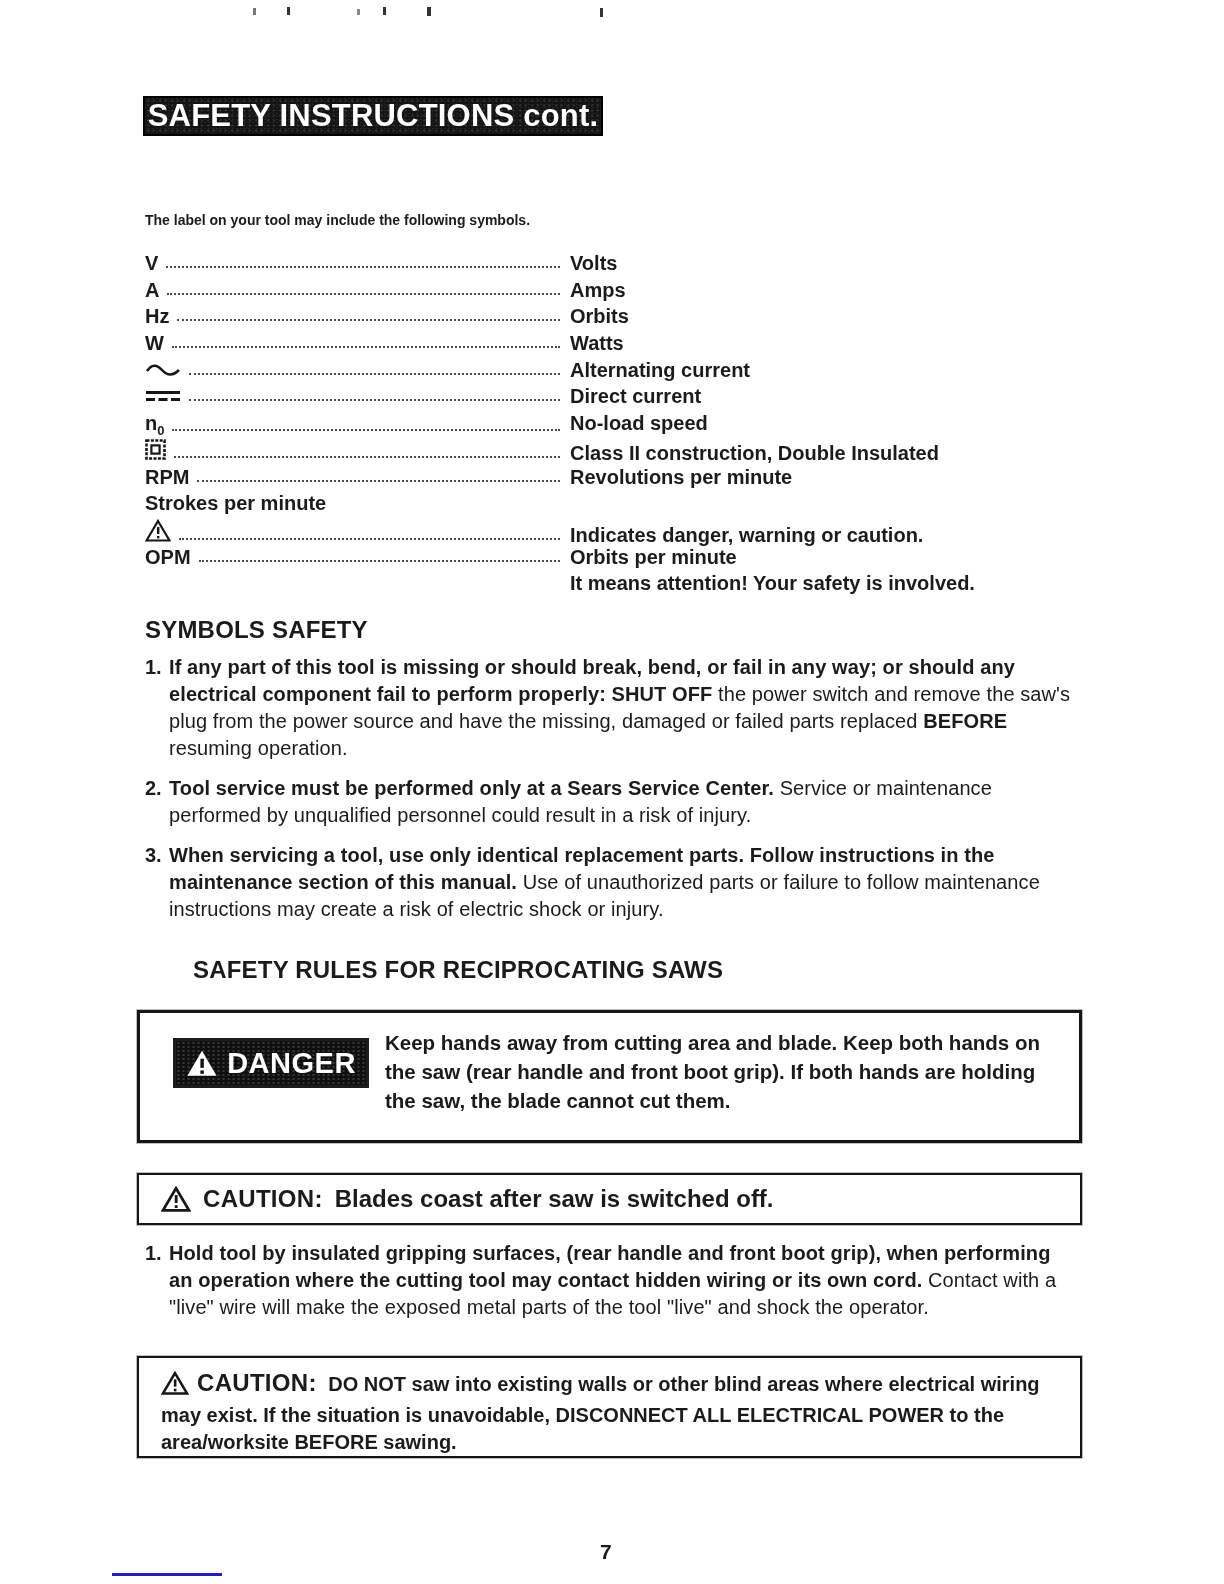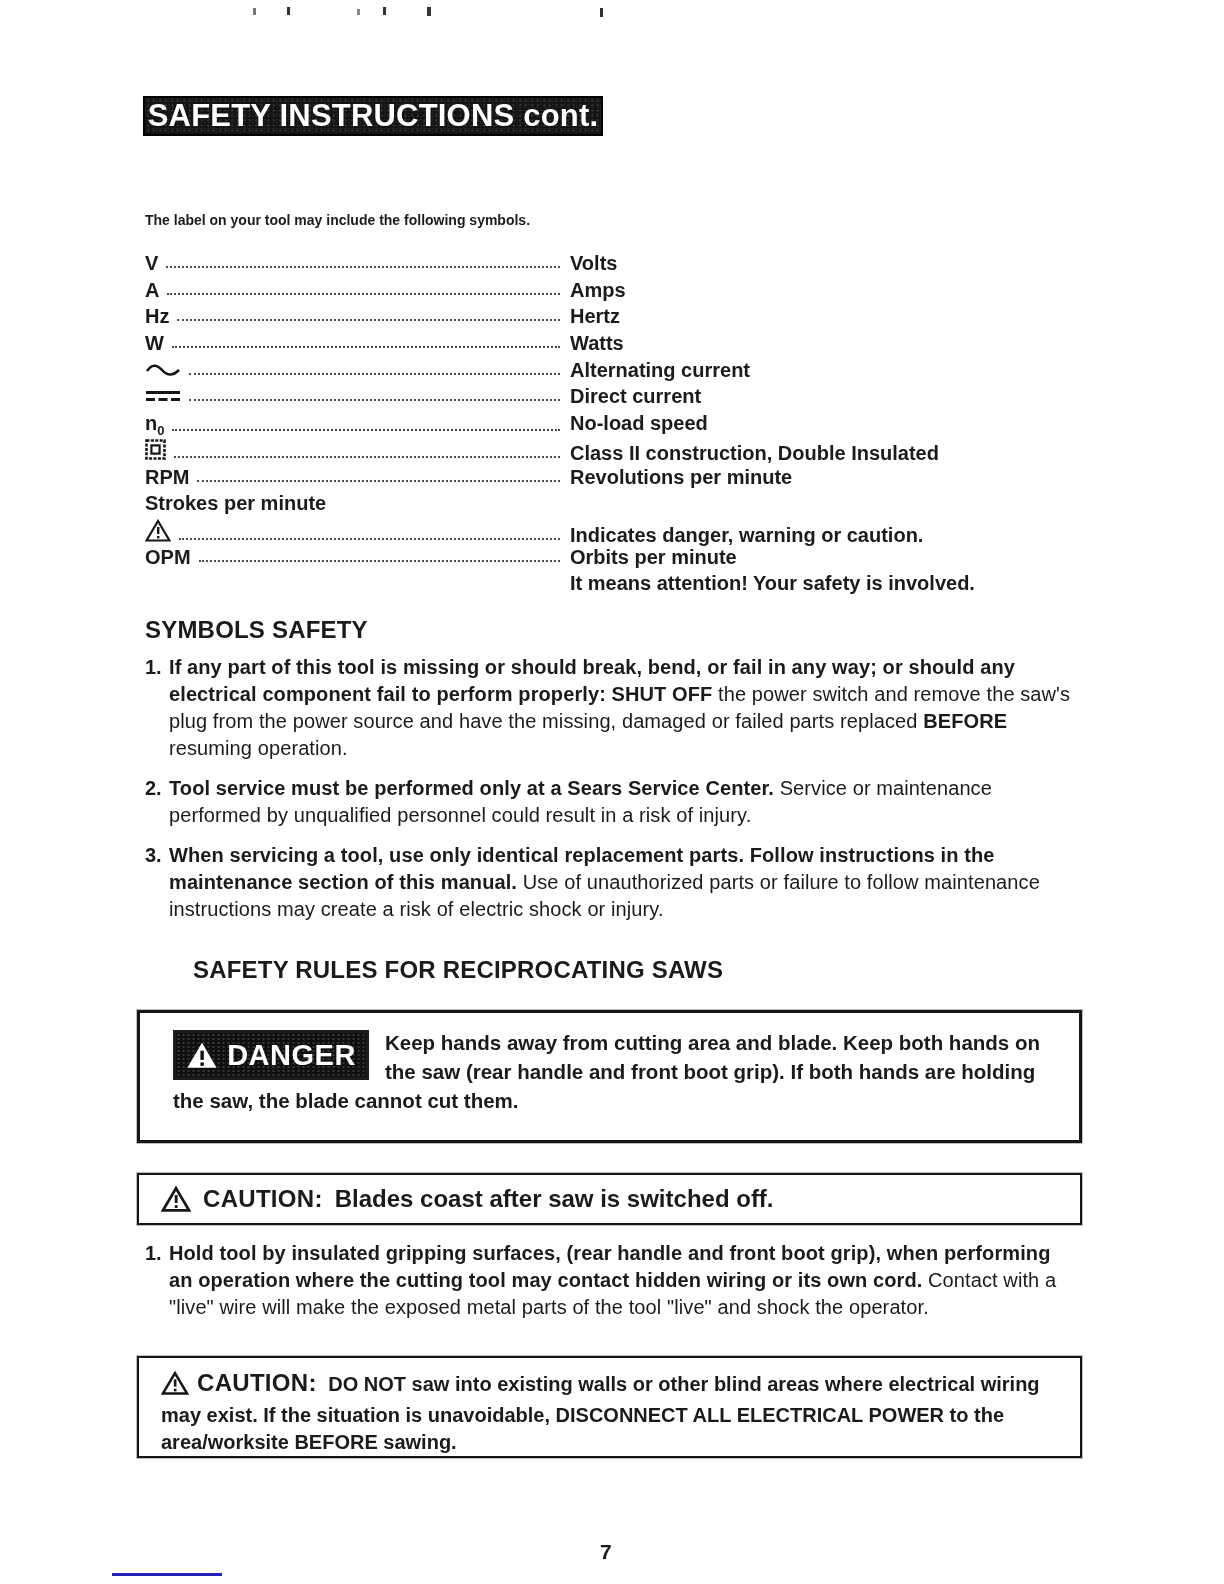--- a/index.html
+++ b/index.html
@@ -64,21 +64,21 @@
   .warnbox {
     position: absolute; left: 137px; width: 945px;
     border: 3px solid #161616;
     box-shadow: 0 0 0 1px rgba(0,0,0,0.25);
     background: #fff;
   }
   .danger-box { top: 1010px; height: 133px; padding: 15px 22px 10px 33px; }
   .danger-badge {
     float: left;
     width: 196px; height: 50px;
-    margin: 2px 16px 6px 0;
+    margin: 10px 16px 6px 0;
     background-color: #0f0f0f;
     background-image: radial-gradient(rgba(255,255,255,0.16) 1px, transparent 1.4px);
     background-size: 5px 4px;
     border: 3px solid #1c1c1c;
     color: #fff;
     display: flex; align-items: center; justify-content: center; gap: 9px;
     font-size: 29px; font-weight: 700; letter-spacing: 0.5px;
   }
   .danger-text { font-size: 20.5px; font-weight: 700; line-height: 29px; }
 
@@ -131,21 +131,21 @@
           <span class="sym">A</span>
           <span class="leader"></span>
         </span>
       <span class="meaning">Amps</span>
     </div>
     <div class="sym-row">
       <span class="sym-left">
           <span class="sym">Hz</span>
           <span class="leader"></span>
         </span>
-      <span class="meaning">Hertz</span>
+      <span class="meaning">Orbits</span>
     </div>
     <div class="sym-row">
       <span class="sym-left">
           <span class="sym">W</span>
           <span class="leader"></span>
         </span>
       <span class="meaning">Watts</span>
     </div>
     <div class="sym-row">
       <span class="sym-left">

